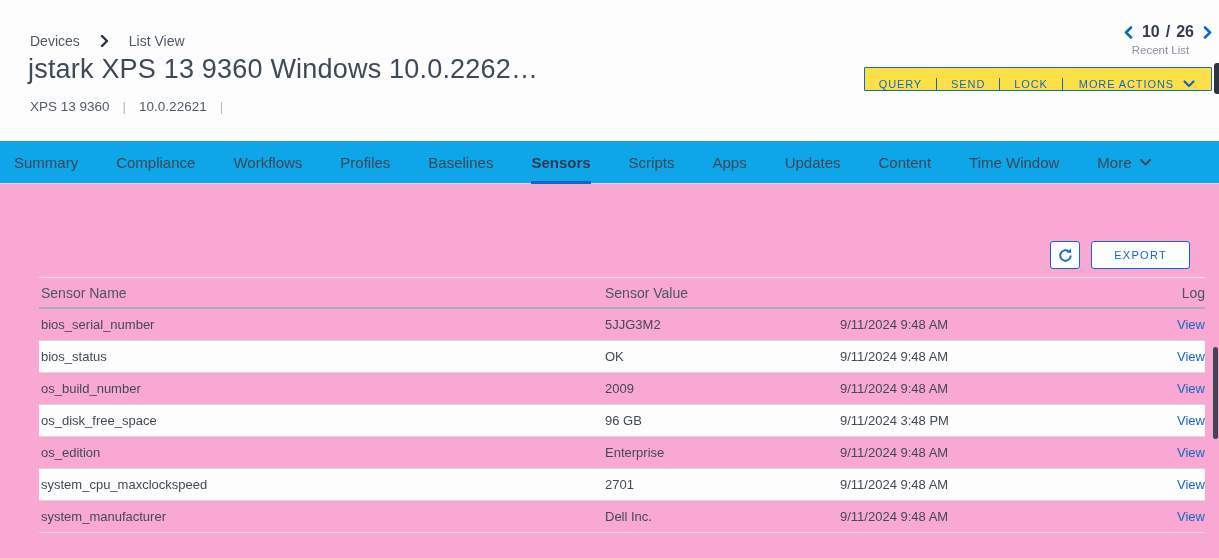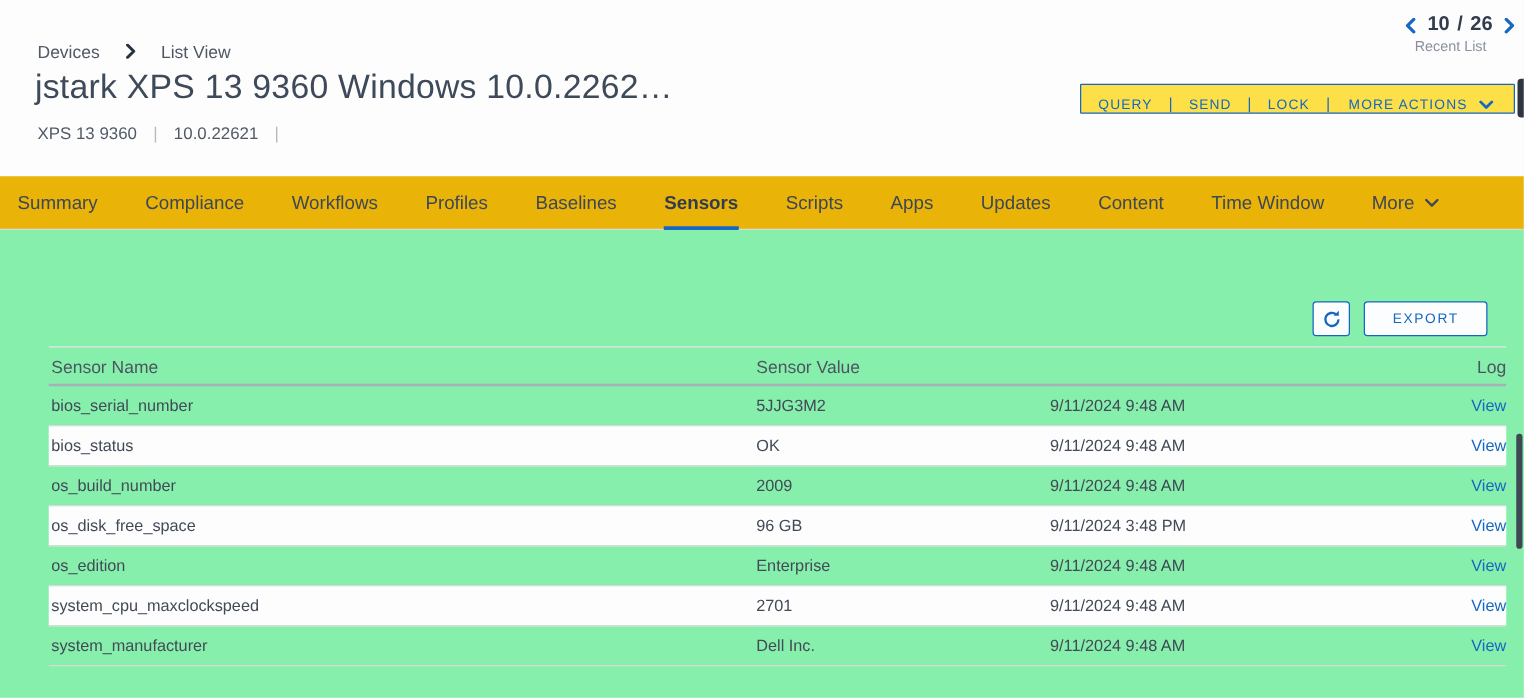--- a/index.html
+++ b/index.html
@@ -20,21 +20,21 @@
     background: #fdfdfe;
   }
   .breadcrumb {
     position: absolute; left: 30px; top: 33px;
     display: flex; align-items: center; gap: 20px;
     font-size: 14px; color: #4f5864;
   }
   .crumb { cursor: pointer; }
   .crumb-sep { color: #27313f; display: flex; align-items: center; }
 
-  .recent { position: absolute; right: 7px; top: 11px; }
+  .recent { position: absolute; right: 7px; top: 23px; }
   .recent-row {
     display: flex; align-items: center; gap: 9px; justify-content: flex-end;
     font-size: 16px; font-weight: bold; color: #323c4d;
   }
   .pager-chevron { color: var(--accent); display: flex; align-items: center; cursor: pointer; }
   .pager-text { display: flex; gap: 6px; }
   .recent-label {
     font-size: 11.5px; color: #8a919c; font-weight: normal;
     text-align: center; margin-top: 3px; padding-right: 15px;
   }
@@ -64,35 +64,35 @@
     padding: 0 14px; display: flex; align-items: center; gap: 9px; cursor: pointer;
     white-space: nowrap;
   }
   .action-btn:last-child { border-right: none; padding: 0 16px; }
   .caret { display: flex; align-items: center; }
 
   .tab-bar {
     position: absolute; left: 0; right: 0; bottom: 0; height: 43px;
     display: flex; align-items: stretch; gap: 38px; padding-left: 14px;
     border-bottom: 1px solid #d8dce0;
-    background: #eab308;
+    background: #0ea5e9;
   }
   .tab {
     display: flex; align-items: center; gap: 8px;
     font-size: 15px; color: #3e4756; cursor: pointer;
     border-bottom: 3px solid transparent; padding-top: 2px;
     white-space: nowrap; margin-bottom: -1px;
   }
   .tab.active { font-weight: bold; color: #333c4e; border-bottom-color: var(--accent); }
   .tab-caret { display: flex; align-items: center; color: #3e4756; }
 
   
   .content {
     position: absolute; top: 184px; left: 0; right: 0; bottom: 0;
-    background: #86efac;
+    background: #f9a8d4;
   }
   .toolbar {
     position: absolute; top: 57px; right: 29px; height: 28px;
     display: flex; align-items: center; gap: 11px;
   }
   .icon-btn {
     width: 30px; height: 28px;
     border: 1px solid var(--accent); border-radius: 3px; background: #fcfdfe;
     color: var(--accent); display: flex; align-items: center; justify-content: center;
     cursor: pointer;

